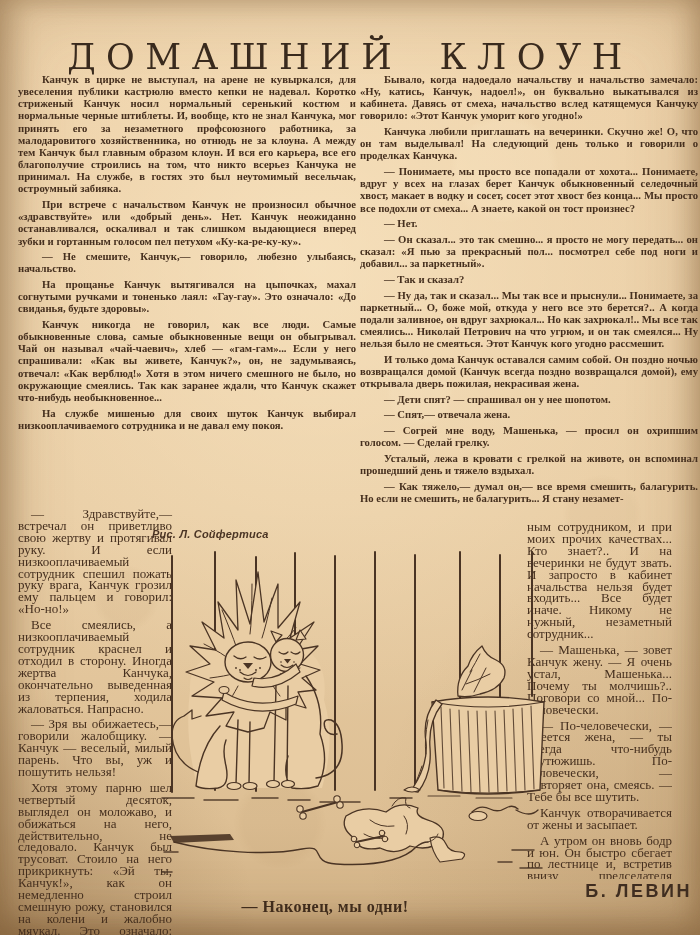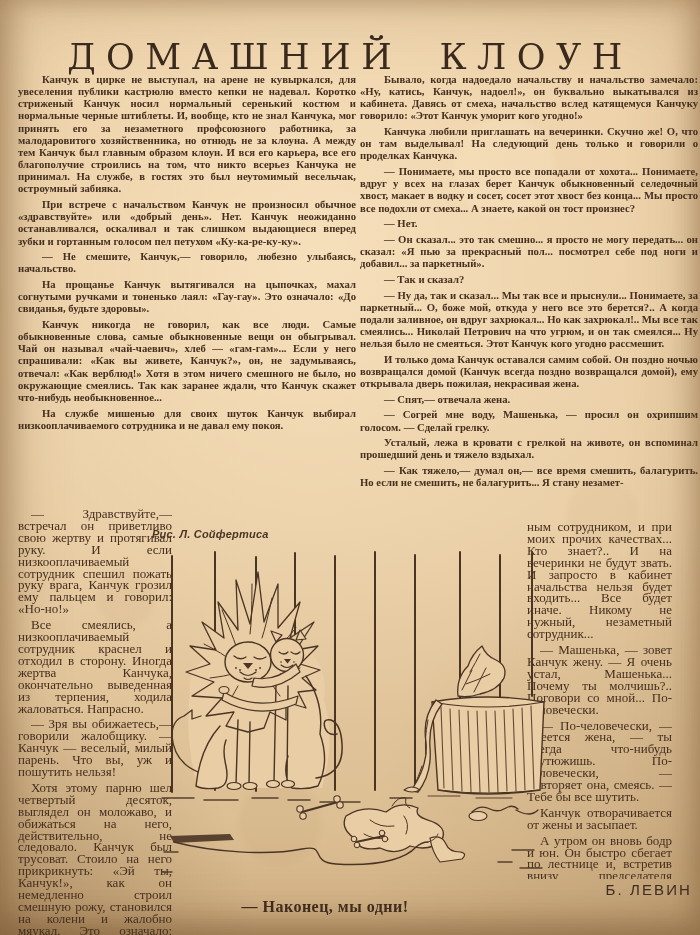--- a/index.html
+++ b/index.html
@@ -57,21 +57,21 @@
   .cartoon{position:absolute;left:0;top:22px;}
   .caption{
     position:absolute;left:0;top:370px;width:100%;
     text-align:center;transform:translateX(-28px);
     font-size:16px;font-weight:700;color:#402c1c;letter-spacing:.03em;
   }
   .author{
     position:absolute;left:547px;top:881px;width:145px;
     text-align:right;
     font-family:"Liberation Sans", sans-serif;
-    font-size:15px;font-weight:400;letter-spacing:.14em;color:#3f2d20;
+    font-size:18px;font-weight:700;letter-spacing:.14em;color:#3f2d20;
   }
   svg .ink{stroke:#4a3424;fill:none;stroke-linecap:round;stroke-linejoin:round;}
   svg .paperfill{fill:#e9cda4;}
 </style>
 </head>
 <body>
 
 <div class="page">
   <div class="grain"></div>
 
@@ -88,20 +88,21 @@
 
   <div class="col wide rw">
     <p>Бывало, когда надоедало начальству и начальство замечало: «Ну, катись, Канчук, надоел!», он буквально выкатывался из кабинета. Давясь от смеха, начальство вслед катящемуся Канчуку говорило: «Этот Канчук уморит кого угодно!»</p>
     <p>Канчука любили приглашать на вечеринки. Скучно же! О, что он там выделывал! На следующий день только и говорили о проделках Канчука.</p>
     <p>— Понимаете, мы просто все попадали от хохота... Понимаете, вдруг у всех на глазах берет Канчук обыкновенный селедочный хвост, макает в водку и сосет, сосет этот хвост без конца... Мы просто все подохли от смеха... А знаете, какой он тост произнес?</p>
     <p>— Нет.</p>
     <p>— Он сказал... это так смешно... я просто не могу передать... он сказал: «Я пью за прекрасный пол... посмотрел себе под ноги и добавил... за паркетный».</p>
     <p>— Так и сказал?</p>
     <p>— Ну да, так и сказал... Мы так все и прыснули... Понимаете, за паркетный... О, боже мой, откуда у него все это берется?.. А когда подали заливное, он вдруг захрюкал... Но как захрюкал!.. Мы все так смеялись... Николай Петрович на что угрюм, и он так смеялся... Ну нельзя было не смеяться. Этот Канчук кого угодно рассмешит.</p>
     <p>И только дома Канчук оставался самим собой. Он поздно ночью возвращался домой (Канчук всегда поздно возвращался домой), ему открывала дверь пожилая, некрасивая жена.</p>
+    <p>— Дети спят? — спрашивал он у нее шопотом.</p>
     <p>— Спят,— отвечала жена.</p>
     <p>— Согрей мне воду, Машенька, — просил он охрипшим голосом. — Сделай грелку.</p>
     <p>Усталый, лежа в кровати с грелкой на животе, он вспоминал прошедший день и тяжело вздыхал.</p>
     <p>— Как тяжело,— думал он,— все время смешить, балагурить. Но если не смешить, не балагурить... Я стану незамет-</p>
   </div>
 
   <div class="col narrow ln">
     <p>— Здравствуйте,— встречал он приветливо свою жертву и протягивал руку. И если низкооплачиваемый сотрудник спешил пожать руку врага, Канчук грозил ему пальцем и говорил: «Но-но!»</p>
     <p>Все смеялись, а низкооплачиваемый сотрудник краснел и отходил в сторону. Иногда жертва Канчука, окончательно выведенная из терпения, ходила жаловаться. Напрасно.</p>
     <p>— Зря вы обижаетесь,— говорили жалобщику. — Канчук — веселый, милый парень. Что вы, уж и пошутить нельзя!</p>

